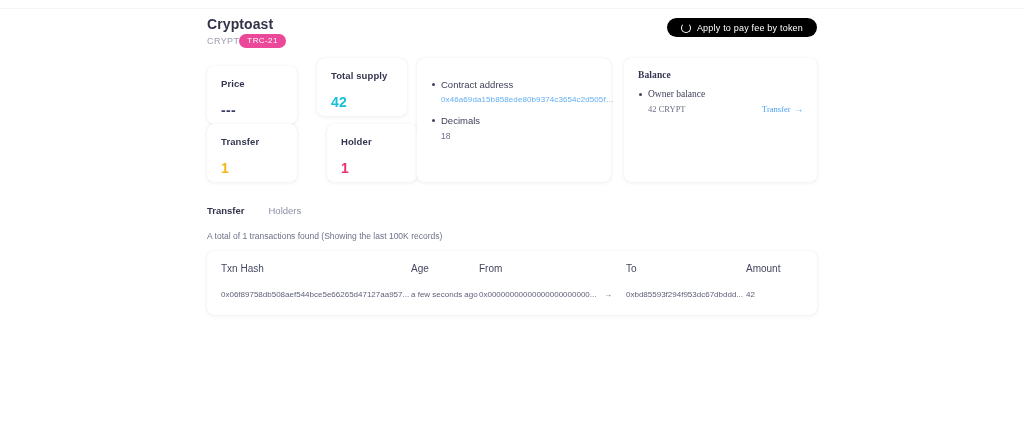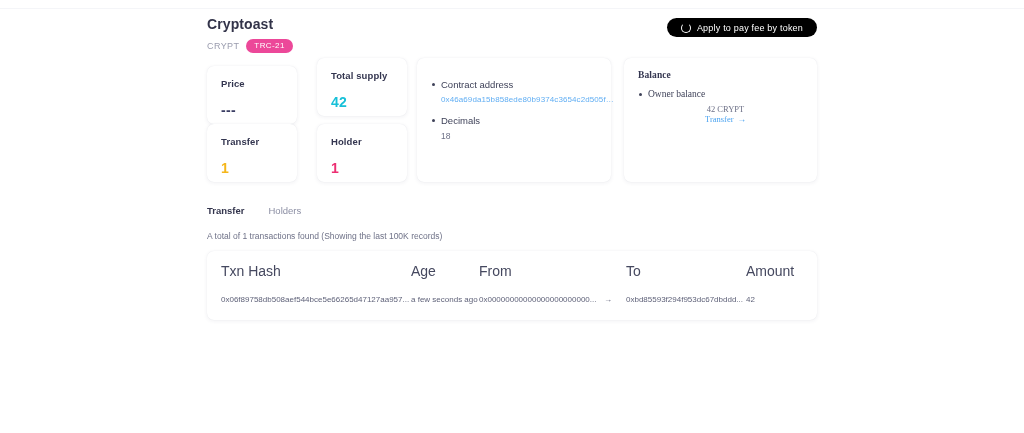--- a/index.html
+++ b/index.html
@@ -38,24 +38,22 @@
     box-sizing: border-box;
   }
   .token-title {
     font-size: 14px;
     font-weight: bold;
     color: #323349;
     letter-spacing: 0.1px;
     line-height: 20px;
   }
   .token-sub {
-    margin-top: 5px;
     display: flex;
     align-items: center;
-    gap: 7px;
   }
   .token-symbol {
     font-size: 9px;
     color: #9a9cae;
     letter-spacing: 0.4px;
   }
   .token-badge {
     display: inline-block;
     background: #ec4899;
     color: #ffffff;
@@ -118,21 +116,21 @@
     letter-spacing: 0.3px;
   }
   .v-dark  { color: #3a3d63; }
   .v-teal  { color: #17c0d8; }
   .v-amber { color: #f5b61a; }
   .v-pink  { color: #ec2f72; }
 
   #card-price      { left: 0;    top: 8px;  width: 90px;  height: 58px; }
   #card-supply     { left: 110px; top: 0;  width: 90px;  height: 58px; }
   #card-transfer   { left: 0;    top: 66px; width: 90px; height: 58px; }
-  #card-holder     { left: 110px; top: 66px; width: 90px; height: 58px; }
+  #card-holder     { left: 120px; top: 66px; width: 90px; height: 58px; }
   #card-profile    { left: 210px; top: 0;  width: 194px; height: 124px; }
   #card-balance    { left: 417px; top: 0;  width: 193px; height: 124px; font-family: Liberation Serif, serif; }
 
   .bullet-list { margin: 0; padding: 0; list-style: none; }
   .bullet-item { margin-top: 11px; }
   .bullet-item:first-child { margin-top: 9px; }
   .bullet-label {
     font-size: 9.5px;
     color: #3f4259;
     position: relative;
@@ -166,21 +164,20 @@
     text-overflow: ellipsis;
     width: 175px;
   }
   .balance-row {
     padding-left: 10px;
     margin-top: 5px;
     display: flex;
     align-items: center;
     justify-content: space-between;
     width: 155px;
-    flex-direction: column;
   }
   .transfer-link {
     font-size: 8.5px;
     color: #4ba3f0;
     cursor: pointer;
     display: flex;
     align-items: center;
     gap: 4px;
   }
 
@@ -210,21 +207,21 @@
     background: #ffffff;
     border-radius: 7px;
     box-shadow: 0 1px 4px rgba(40,45,80,0.07), 0 0 1px rgba(40,45,80,0.10);
     padding: 12px 14px 16px 14px;
     box-sizing: border-box;
     width: 610px;
   }
   .tbl { width: 100%; border-collapse: collapse; table-layout: fixed; }
   .tbl th {
     text-align: left;
-    font-size: 14px;
+    font-size: 10px;
     font-weight: normal;
     color: #45485f;
     padding: 0 0 16px 0;
   }
   .tbl td {
     font-size: 8px;
     color: #5f6279;
     padding: 0;
     vertical-align: middle;
     white-space: nowrap;

